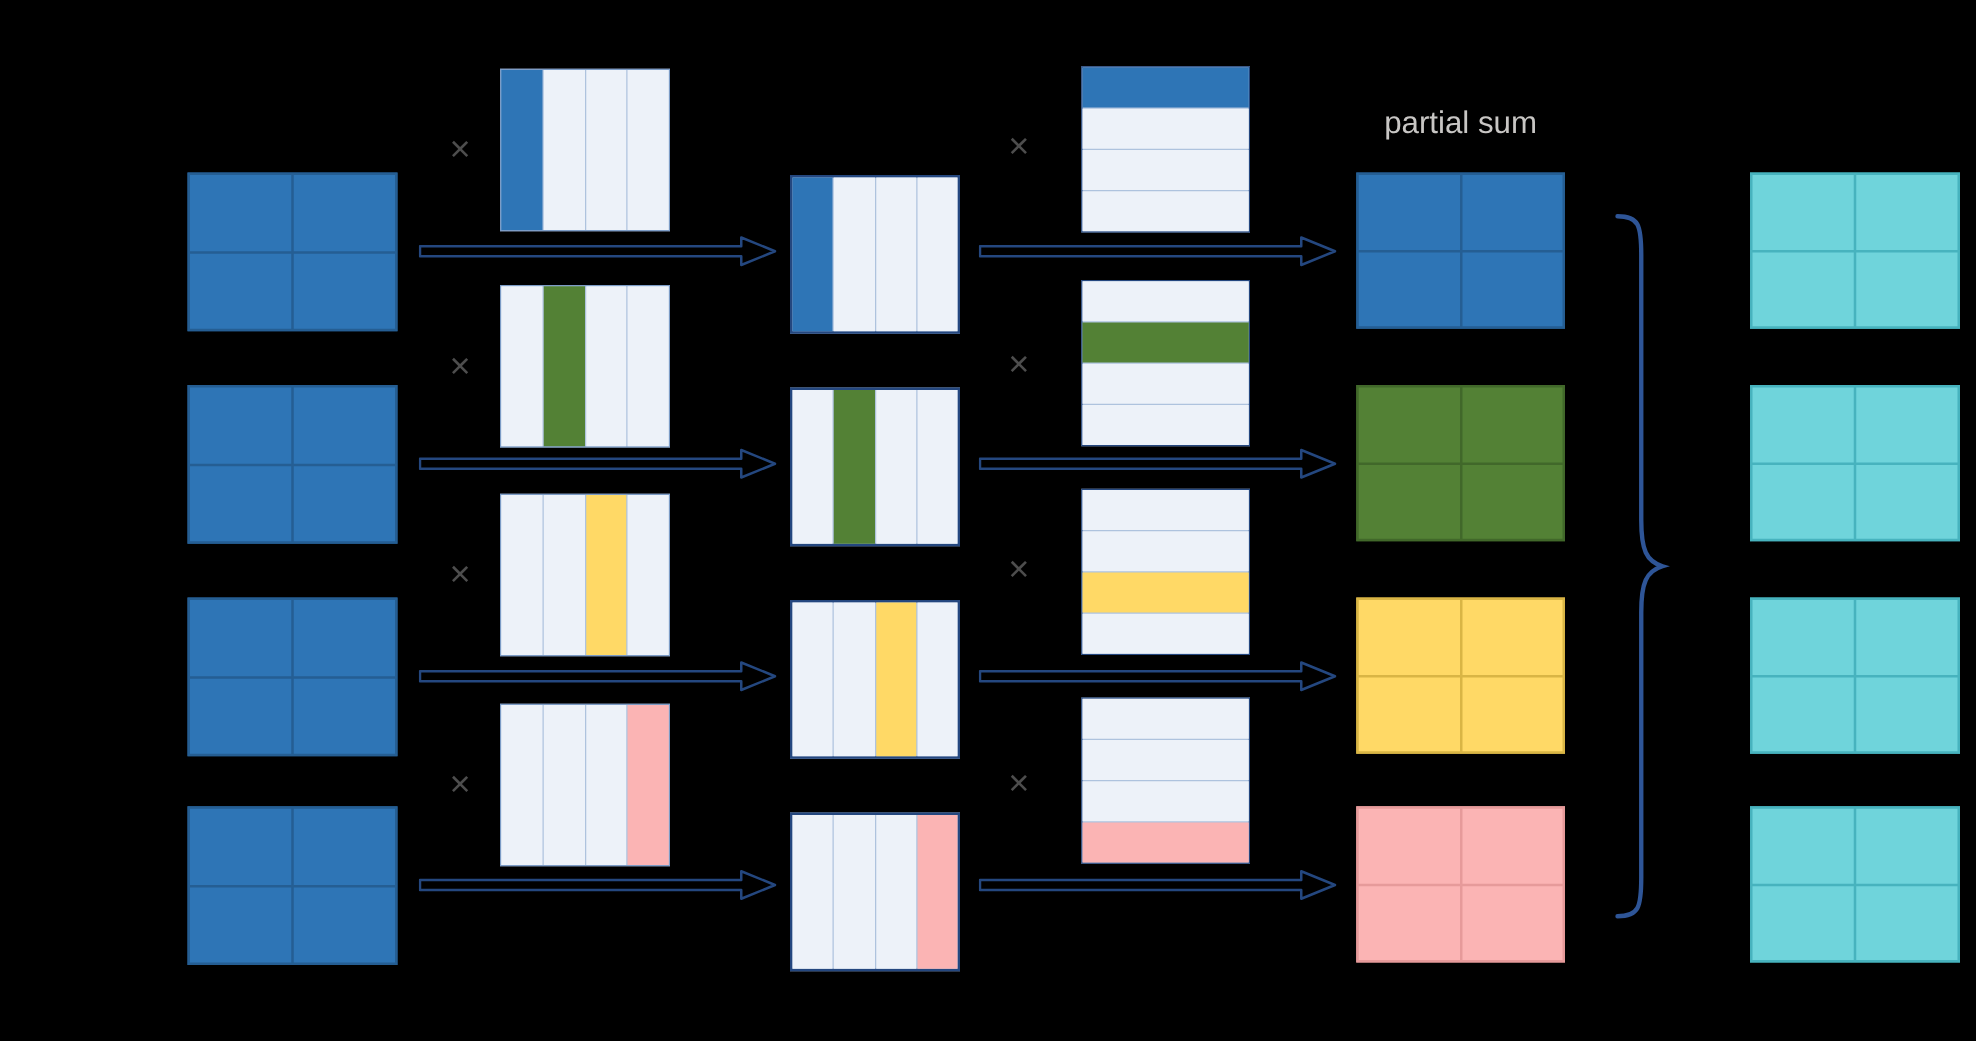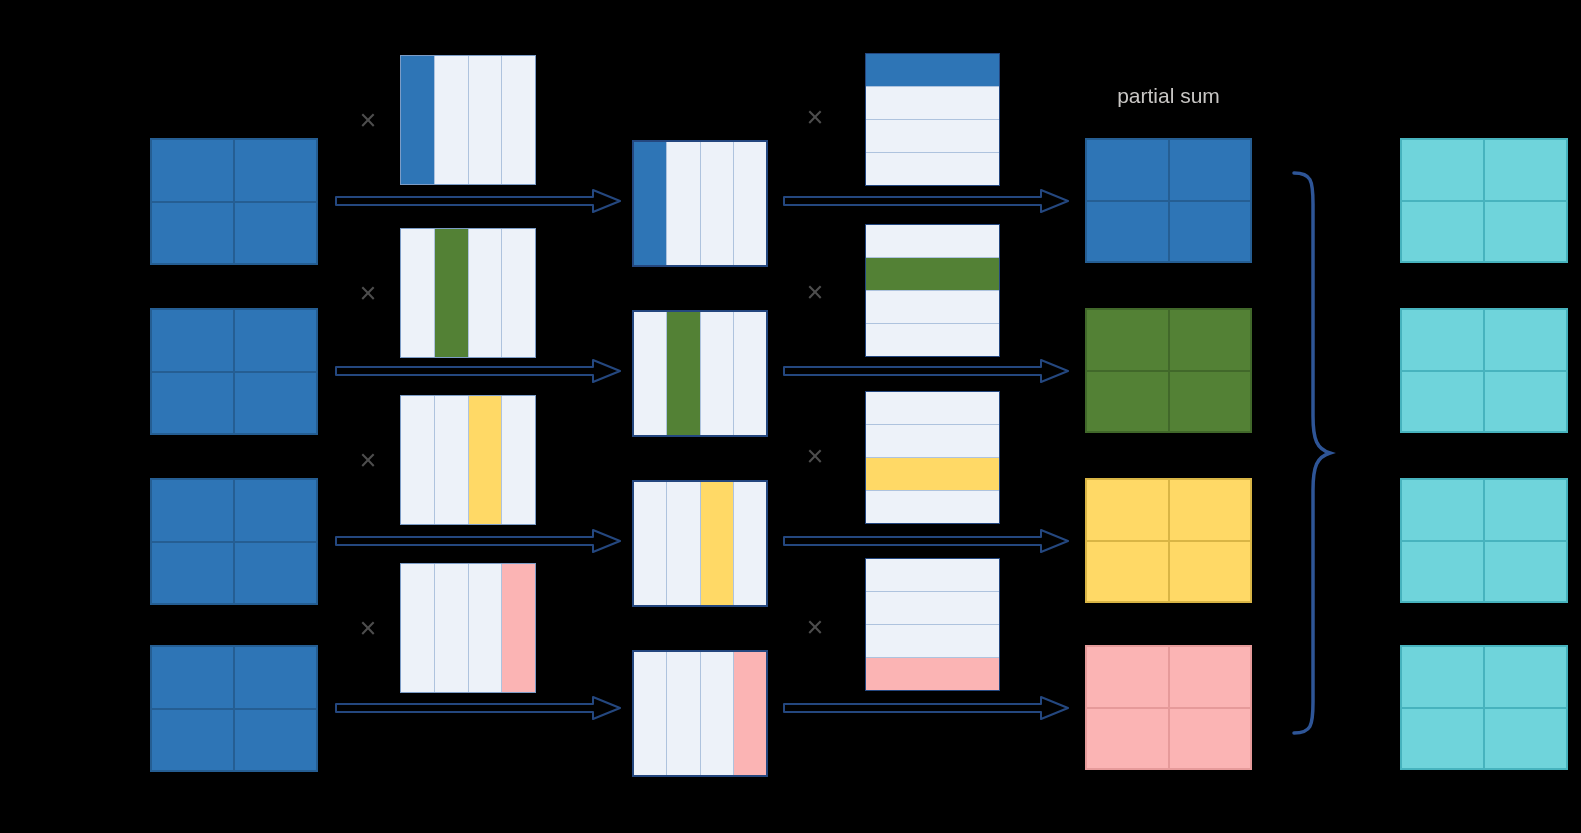--- a/index.html
+++ b/index.html
@@ -33,21 +33,21 @@
   .arrow{width:287px;height:26px}
   .arrow path{fill:none;stroke:var(--arrow,#24477f);stroke-width:2;stroke-linejoin:round;}
   .par1a{left:335px;top:188px}.par2a{left:335px;top:358px}.par3a{left:335px;top:528px}.par4a{left:335px;top:695px}
   .par1b{left:783px;top:188px}.par2b{left:783px;top:358px}.par3b{left:783px;top:528px}.par4b{left:783px;top:695px}
 
   
   .brace{left:1284px;top:168px;width:54px;height:570px}
   .brace path{fill:none;stroke:var(--brace,#2e5597);stroke-width:3.5;stroke-linecap:round;}
 
   
-  .psl{left:1085px;top:84px;width:167px;text-align:center;font-size:21px;
+  .psl{left:1085px;top:84px;width:167px;text-align:center;font-size:25px;
        color:var(--label-text,#c8c6c4);}
 </style>
 </head>
 <body>
 
 <div class="cv">
 
   <div class="abs mA pa1" style="display: grid; background: rgb(37, 94, 147); gap: 2px; border: 2px solid rgb(37, 94, 147); grid-template-columns: repeat(2, 1fr); grid-template-rows: repeat(2, 1fr);">
       <div style="background: rgb(46, 117, 182);"></div>
       <div style="background: rgb(46, 117, 182);"></div>

